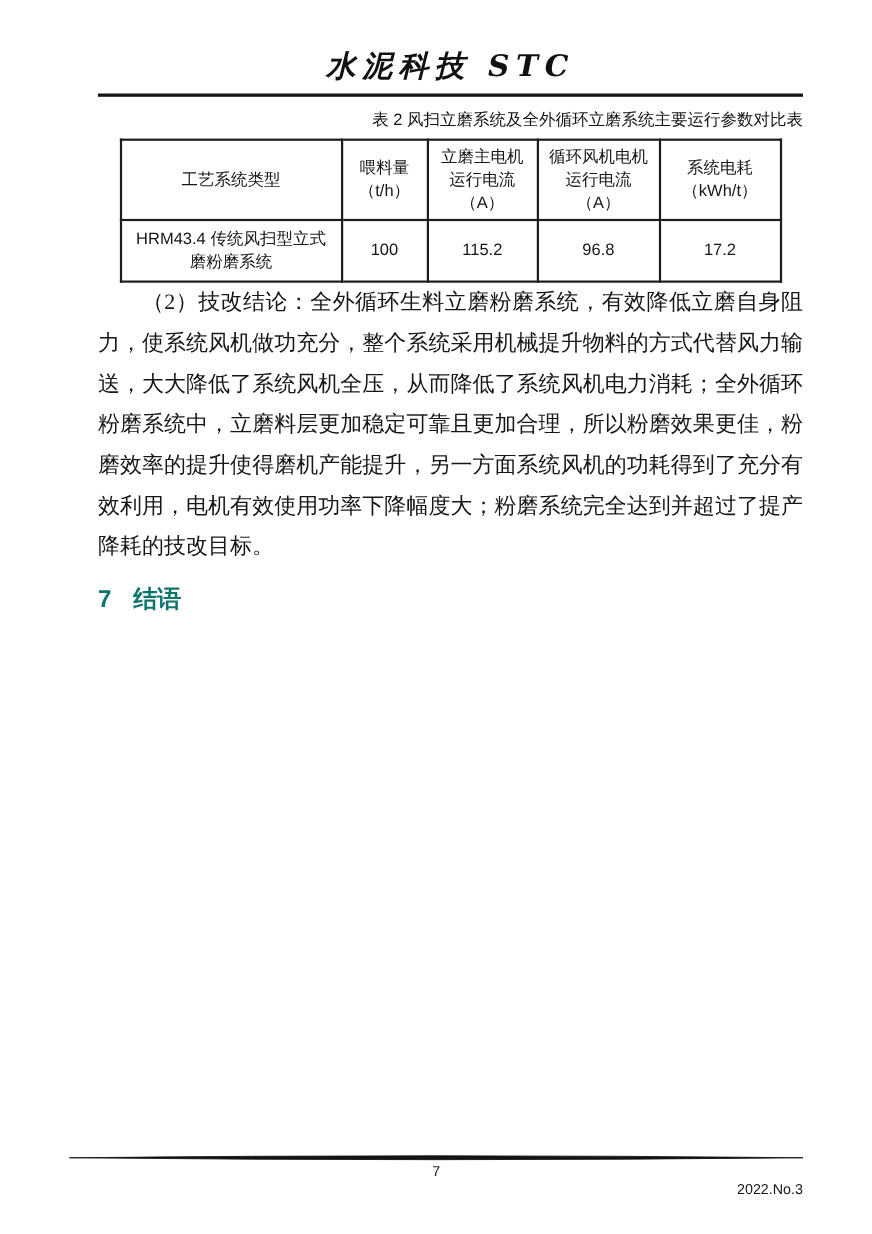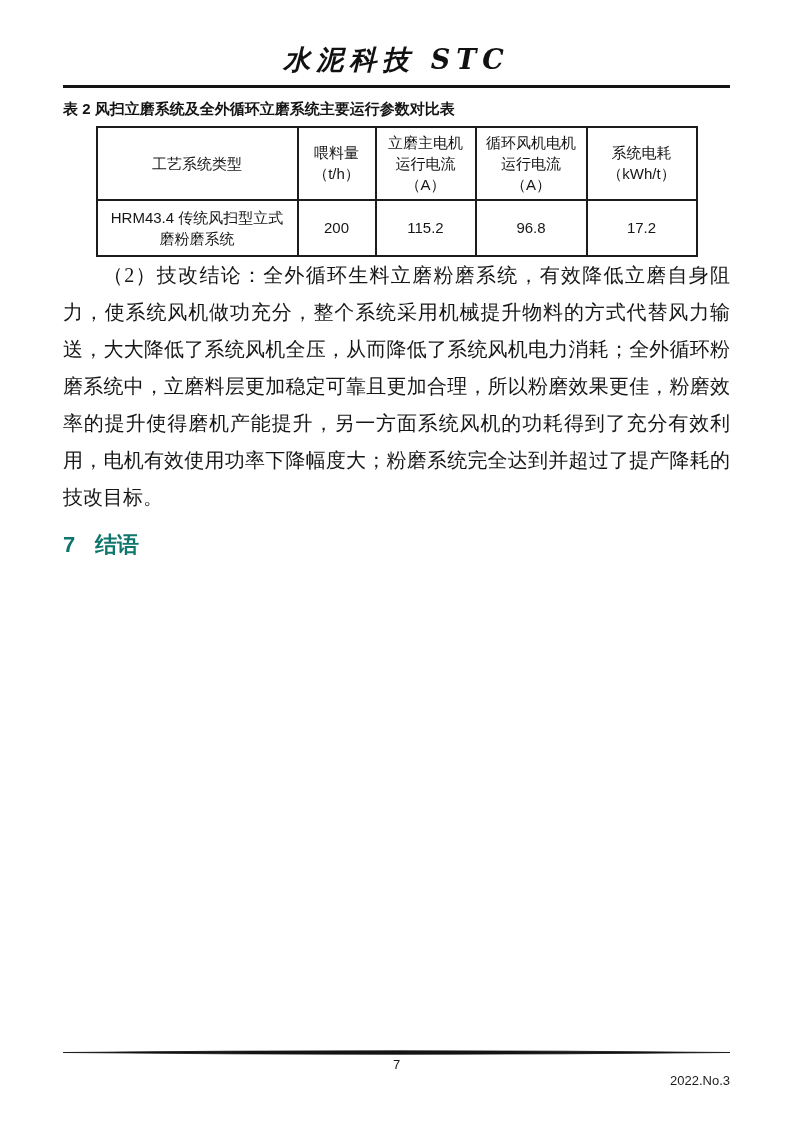--- a/index.html
+++ b/index.html
@@ -8,21 +8,21 @@
   .page {
     position: relative;
     width: 793px;
     height: 1122px;
     margin: 0 auto;
     background: #ffffff;
     color: #1a1a1a;
     overflow: hidden;
     font-family: "Liberation Serif", "DejaVu Serif", serif;
   }
-  .content { padding: 42px 63px 0 63px; }
+  .content { padding: 42px 63px 0 89px; }
 
   .journal-title {
     text-align: center;
     font-family: "DejaVu Serif", "Liberation Serif", serif;
     font-style: italic;
     font-weight: 600;
     font-size: 27px;
     letter-spacing: 6px;
     color: #111;
   }
@@ -38,23 +38,23 @@
     text-align: justify;
     color: #161616;
   }
   p.indent { text-indent: 2em; }
   .para-intro { margin-top: 3px; }
   .para-conclusion { }
   .para-summary { margin-top: 7px; }
 
   .table-caption {
     margin-top: 12px;
-    text-align: left;
+    text-align: right;
     font-family: "Liberation Sans", "DejaVu Sans", sans-serif;
-    font-weight: bold;
+    font-weight: normal;
     font-size: 15px;
     color: #141414;
   }
   table.params-table {
     margin: 7px auto 0 auto;
     width: 600px;
     border-collapse: collapse;
     table-layout: fixed;
     font-family: "Liberation Sans", "DejaVu Sans", sans-serif;
     font-size: 15px;
@@ -128,21 +128,21 @@
 运行电流（A）</th>
           <th>循环风机电机
 运行电流（A）</th>
           <th>系统电耗
 （kWh/t）</th>
         </tr>
       </thead>
       <tbody>
         <tr>
           <td>HRM43.4 传统风扫型立式磨粉磨系统</td>
-          <td>200</td>
+          <td>100</td>
           <td>115.2</td>
           <td>96.8</td>
           <td>17.2</td>
         </tr>
       </tbody>
     </table>
 
     <p class="body-text indent para-conclusion">（2）技改结论：全外循环生料立磨粉磨系统，有效降低立磨自身阻力，使系统风机做功充分，整个系统采用机械提升物料的方式代替风力输送，大大降低了系统风机全压，从而降低了系统风机电力消耗；全外循环粉磨系统中，立磨料层更加稳定可靠且更加合理，所以粉磨效果更佳，粉磨效率的提升使得磨机产能提升，另一方面系统风机的功耗得到了充分有效利用，电机有效使用功率下降幅度大；粉磨系统完全达到并超过了提产降耗的技改目标。</p>
 
     <div class="section-heading">

